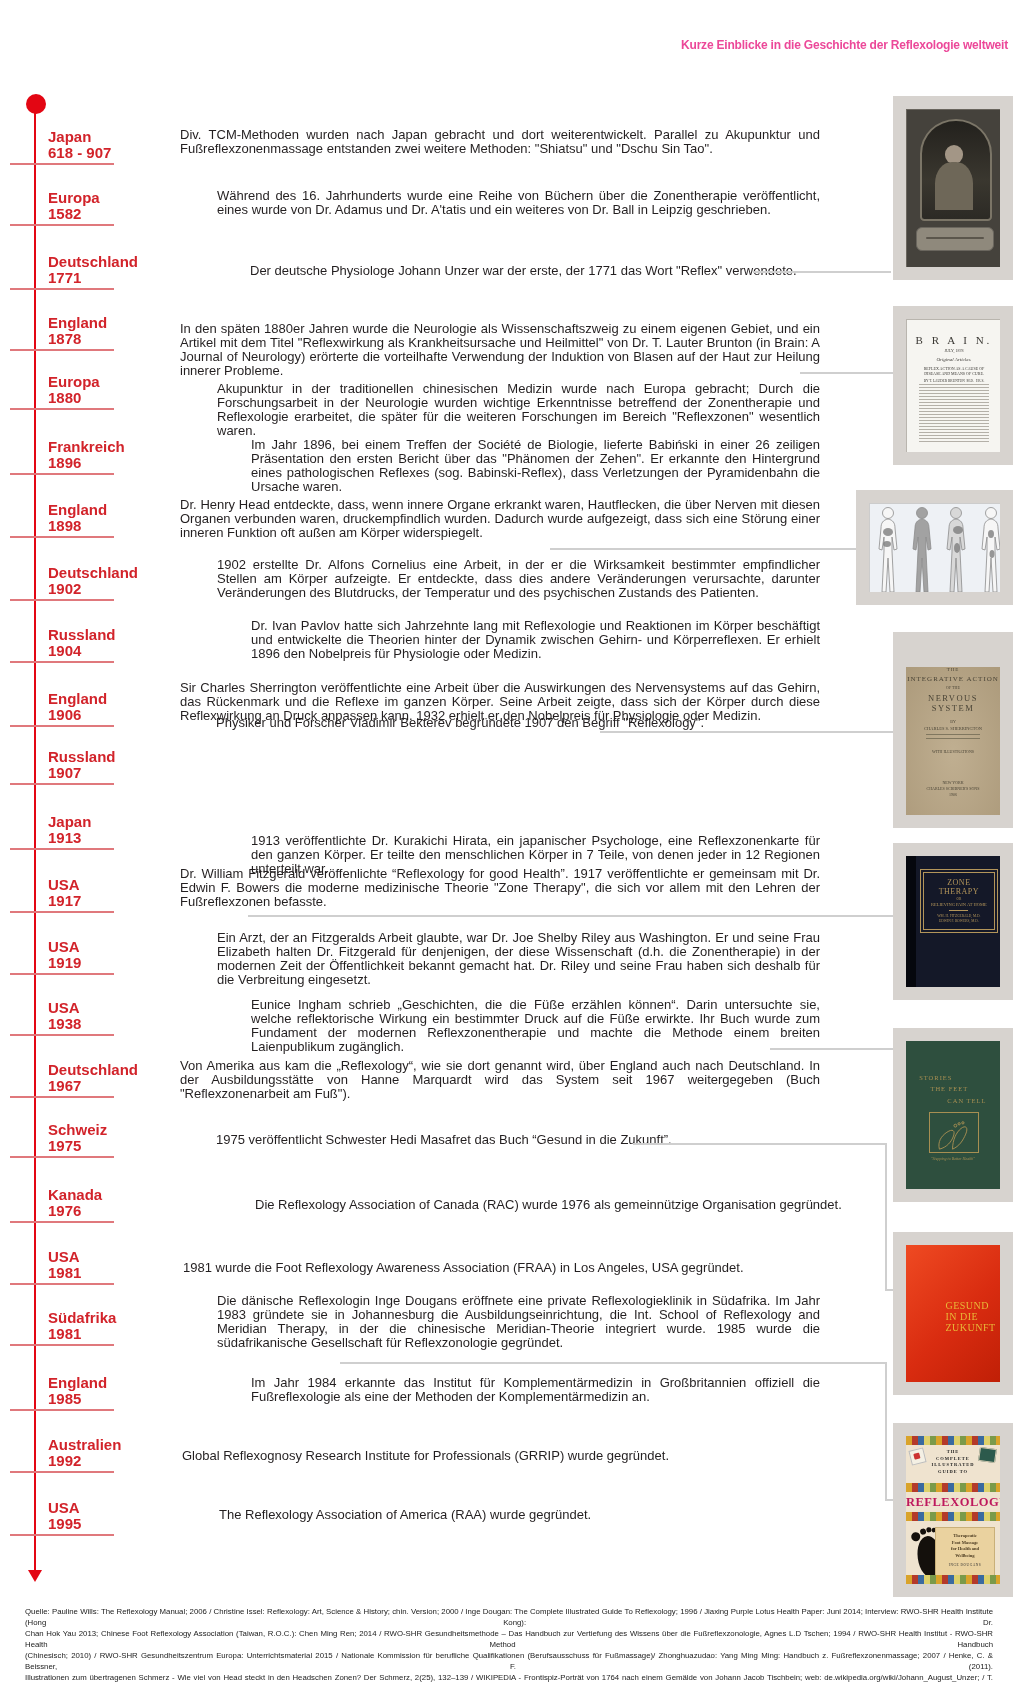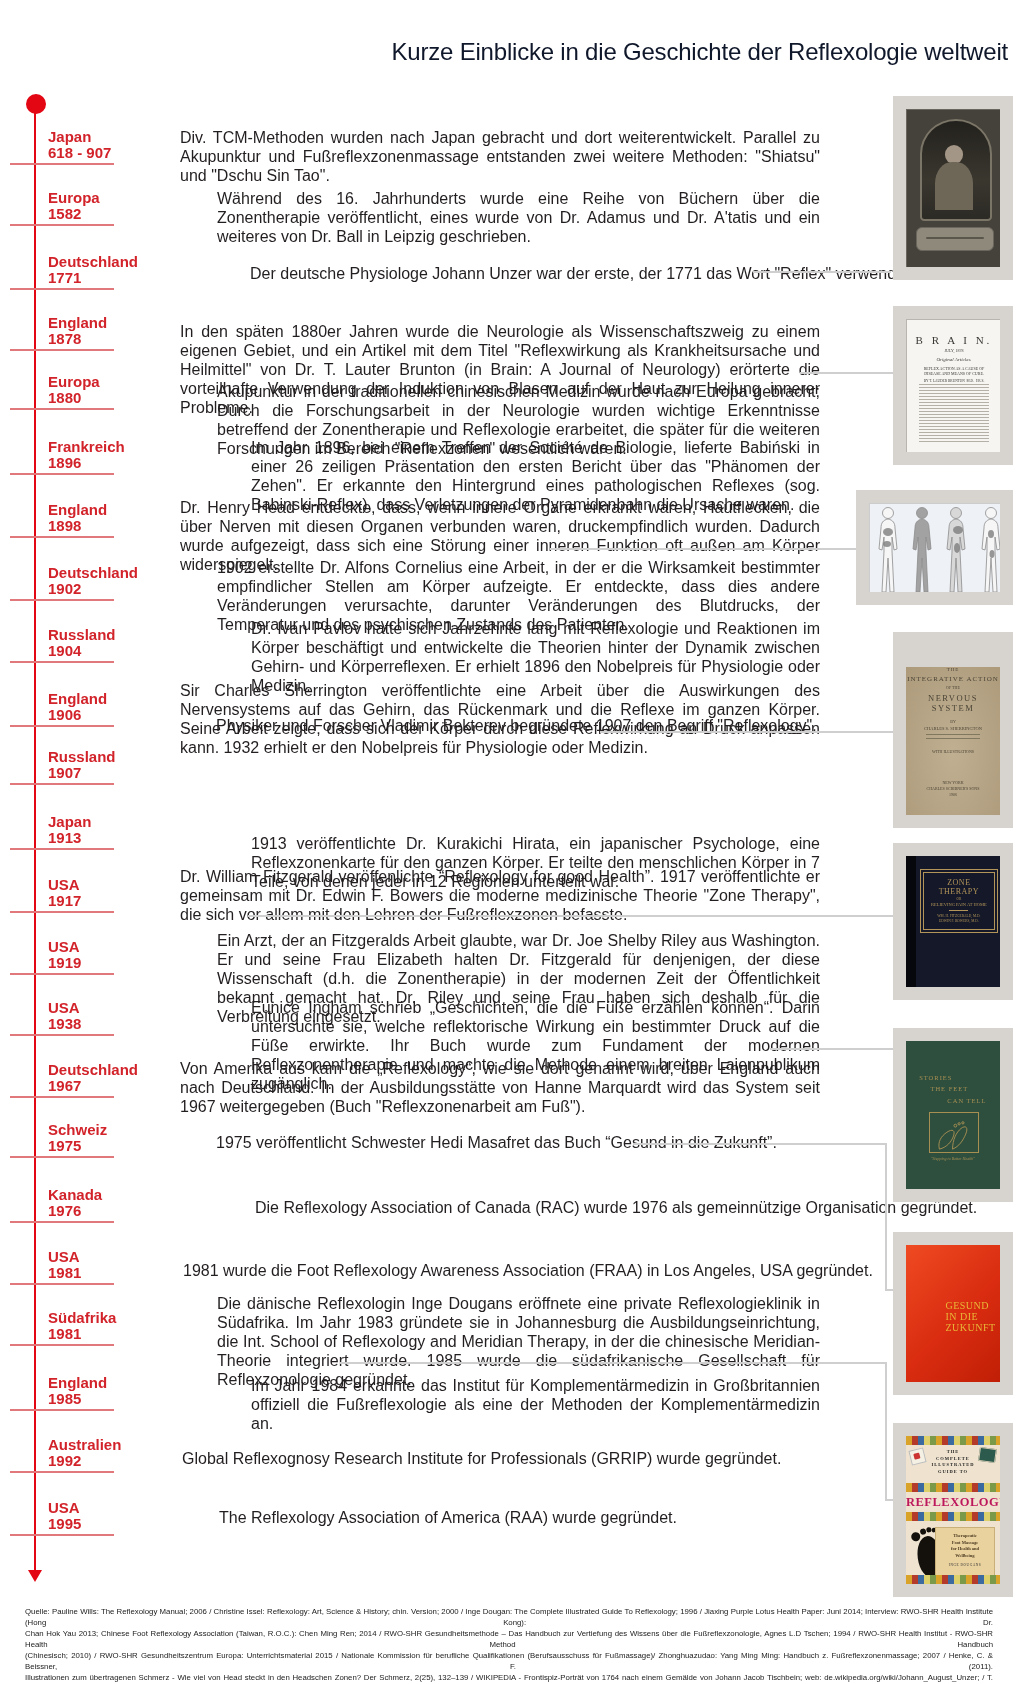--- a/index.html
+++ b/index.html
@@ -1,34 +1,34 @@
 <!DOCTYPE html>
 <html><head>
 <meta charset="utf-8">
 <style>
   html,body{margin:0;padding:0;background:#ffffff;}
   #page{position:relative;width:1024px;height:1684px;background:#ffffff;overflow:hidden;
         font-family:"Liberation Sans", sans-serif;}
 
   
-  .doc-title{position:absolute;top:38px;right:16px;font-size:24px;font-weight:400;
-             color:#0f172a;letter-spacing:-0.2px;}
+  .doc-title{position:absolute;top:38px;right:16px;font-size:12px;font-weight:700;
+             color:#ec4899;letter-spacing:-0.2px;}
 
   
   .tl-dot{position:absolute;left:26px;top:94px;width:20px;height:20px;border-radius:50%;background:#e30613;}
   .tl-line{position:absolute;left:34px;top:112px;width:2px;height:1460px;background:#e30613;}
   .tl-arrow{position:absolute;left:28px;top:1570px;width:0;height:0;
             border-left:7px solid transparent;border-right:7px solid transparent;border-top:12px solid #e30613;}
   .tl-entry{position:absolute;left:0;width:180px;}
   .tl-place{position:absolute;left:48px;top:0;font-size:15px;line-height:16px;font-weight:700;color:#d2232a;white-space:nowrap;}
   .tl-year{position:absolute;left:48px;top:16px;font-size:15px;line-height:16px;font-weight:700;color:#d2232a;white-space:nowrap;}
   .tl-underline{position:absolute;left:10px;top:34px;width:104px;height:2px;background:#e0787c;}
 
   
-  .para{position:absolute;font-size:16px;line-height:19px;color:#231f20;}
+  .para{position:absolute;font-size:13px;line-height:14px;color:#231f20;}
   .para.just{text-align:justify;}
 
   
   .conn{position:absolute;background:#cfcfcf;}
 
   
   .frame{position:absolute;background:#d7d3cf;padding:13px;box-sizing:border-box;}
   .frame .inner{position:relative;width:100%;height:100%;overflow:hidden;}
 
   

